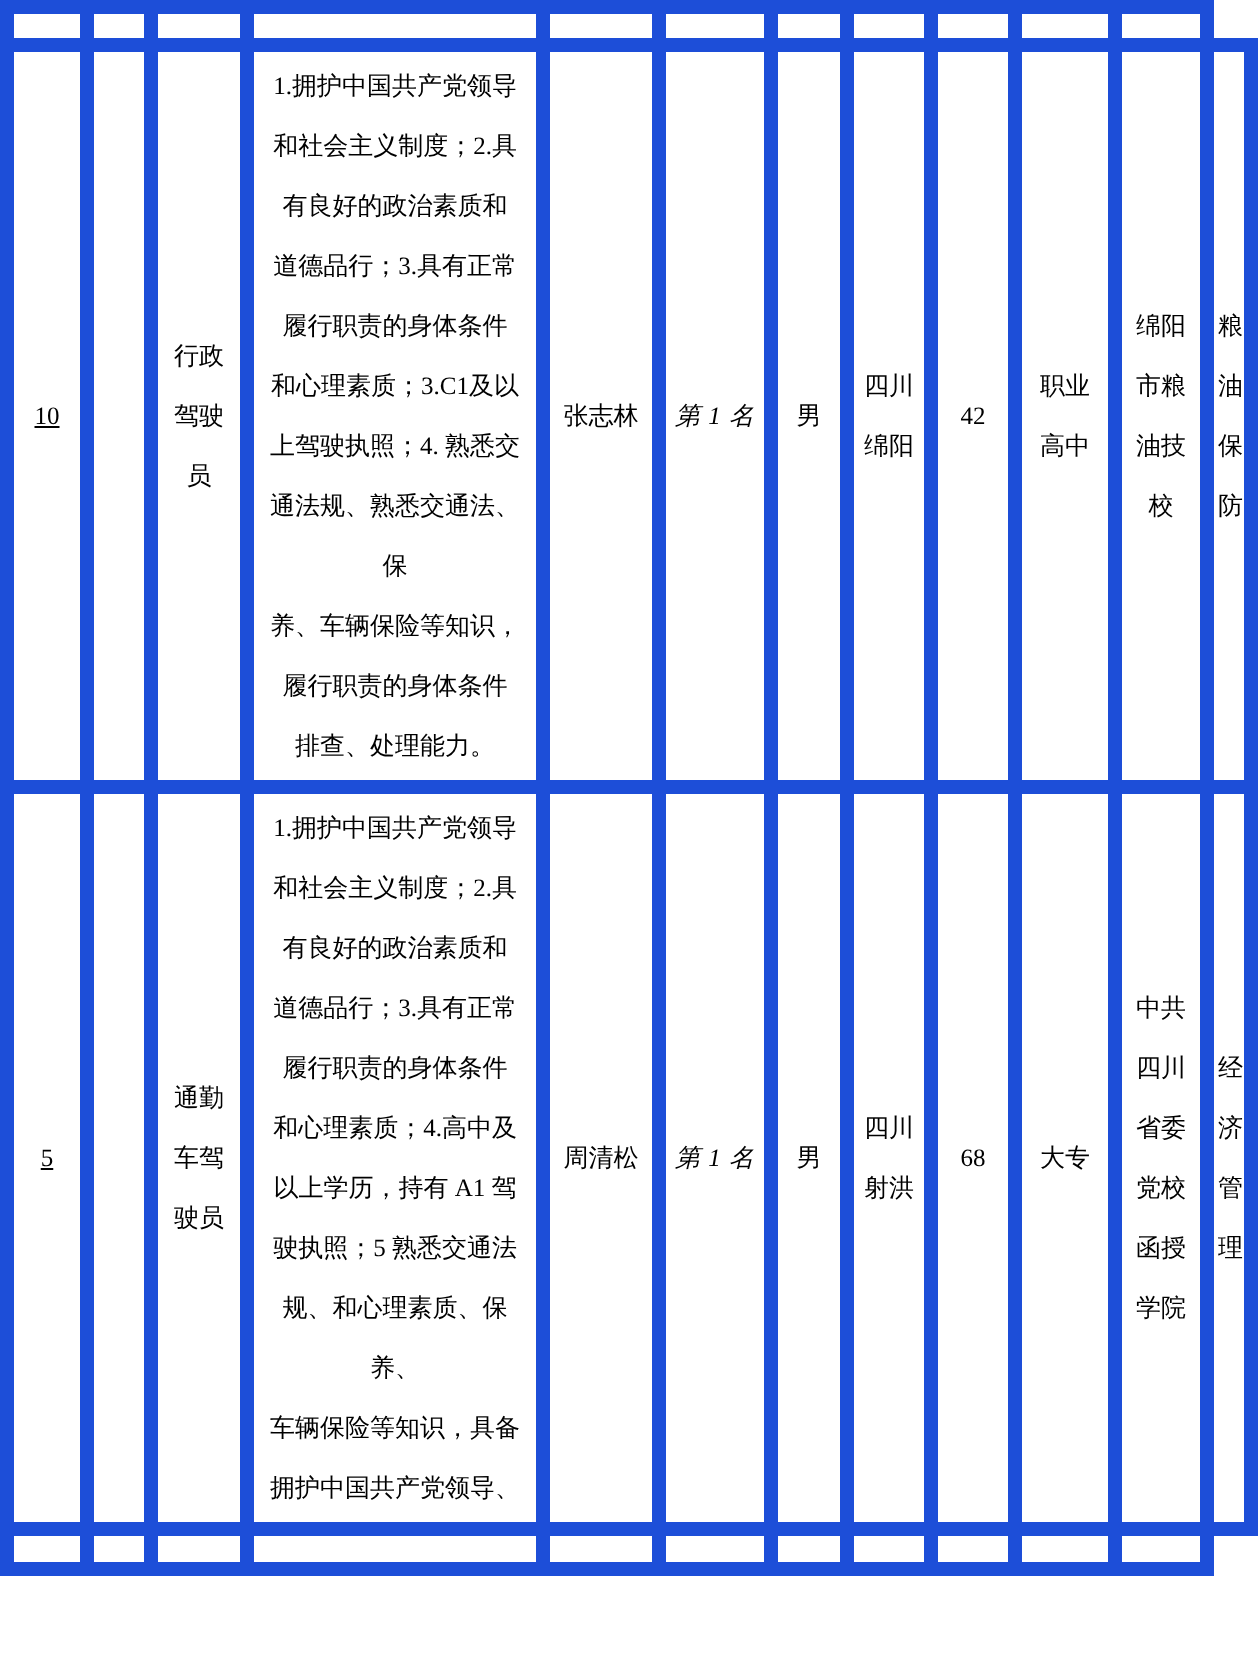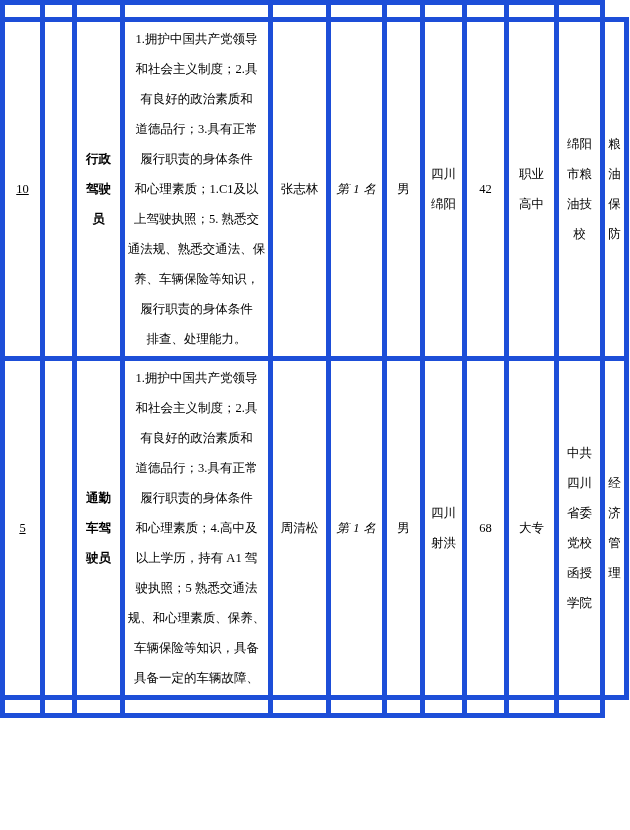--- a/index.html
+++ b/index.html
@@ -20,21 +20,21 @@
     height: 830px;
     box-sizing: border-box;
   }
   table.grid {
     border-collapse: collapse;
     width: 629px;
     table-layout: fixed;
     margin-left: 0px;
   }
   table.grid td {
-    border: 5px solid #1d4ed8;
+    border: 7px solid #1d4ed8;
     vertical-align: middle;
     text-align: center;
     font-size: 12.5px;
     line-height: 30px;
     padding: 2px 2px;
     word-break: break-all;
   }
   
   col.c-index   { width: 40px; }
   col.c-blank1  { width: 32px; }
@@ -49,21 +49,20 @@
   col.c-major   { width: 46px; }
 
   .cell-index {
     font-size: 13px;
     text-decoration: underline;
   }
   .cell-post {
     font-size: 13px;
     line-height: 32px;
     letter-spacing: 0px;
-    font-weight: bold;
   }
   .cell-cond {
     text-align: left;
     font-size: 12.5px;
     line-height: 31px;
     padding: 4px 6px 4px 7px;
     vertical-align: top;
   }
   .cell-vert {
     font-size: 13px;
@@ -139,22 +138,22 @@
           <span>员</span>
         </span>
       </td>
       <td class="cell-cond">
         <span class="v-stack">
           <span>1.拥护中国共产党领导</span>
           <span>和社会主义制度；2.具</span>
           <span>有良好的政治素质和</span>
           <span>道德品行；3.具有正常</span>
           <span>履行职责的身体条件</span>
-          <span>和心理素质；1.C1及以</span>
-          <span>上驾驶执照；5. 熟悉交</span>
+          <span>和心理素质；3.C1及以</span>
+          <span>上驾驶执照；4. 熟悉交</span>
           <span>通法规、熟悉交通法、保</span>
           <span>养、车辆保险等知识，</span>
           <span>履行职责的身体条件</span>
           <span>排查、处理能力。</span>
         </span>
       </td>
       <td class="cell-name">张志林</td>
       <td class="cell-rank rank-text">第 1 名</td>
       <td class="cell-sex">男</td>
       <td class="cell-vert">
@@ -201,21 +200,21 @@
           <span>1.拥护中国共产党领导</span>
           <span>和社会主义制度；2.具</span>
           <span>有良好的政治素质和</span>
           <span>道德品行；3.具有正常</span>
           <span>履行职责的身体条件</span>
           <span>和心理素质；4.高中及</span>
           <span>以上学历，持有 A1 驾</span>
           <span>驶执照；5 熟悉交通法</span>
           <span>规、和心理素质、保养、</span>
           <span>车辆保险等知识，具备</span>
-          <span>具备一定的车辆故障、</span>
+          <span>拥护中国共产党领导、</span>
         </span>
       </td>
       <td class="cell-name">周清松</td>
       <td class="cell-rank rank-text">第 1 名</td>
       <td class="cell-sex">男</td>
       <td class="cell-vert">
         <span class="v-stack">
           <span>四川</span>
           <span>射洪</span>
         </span>

